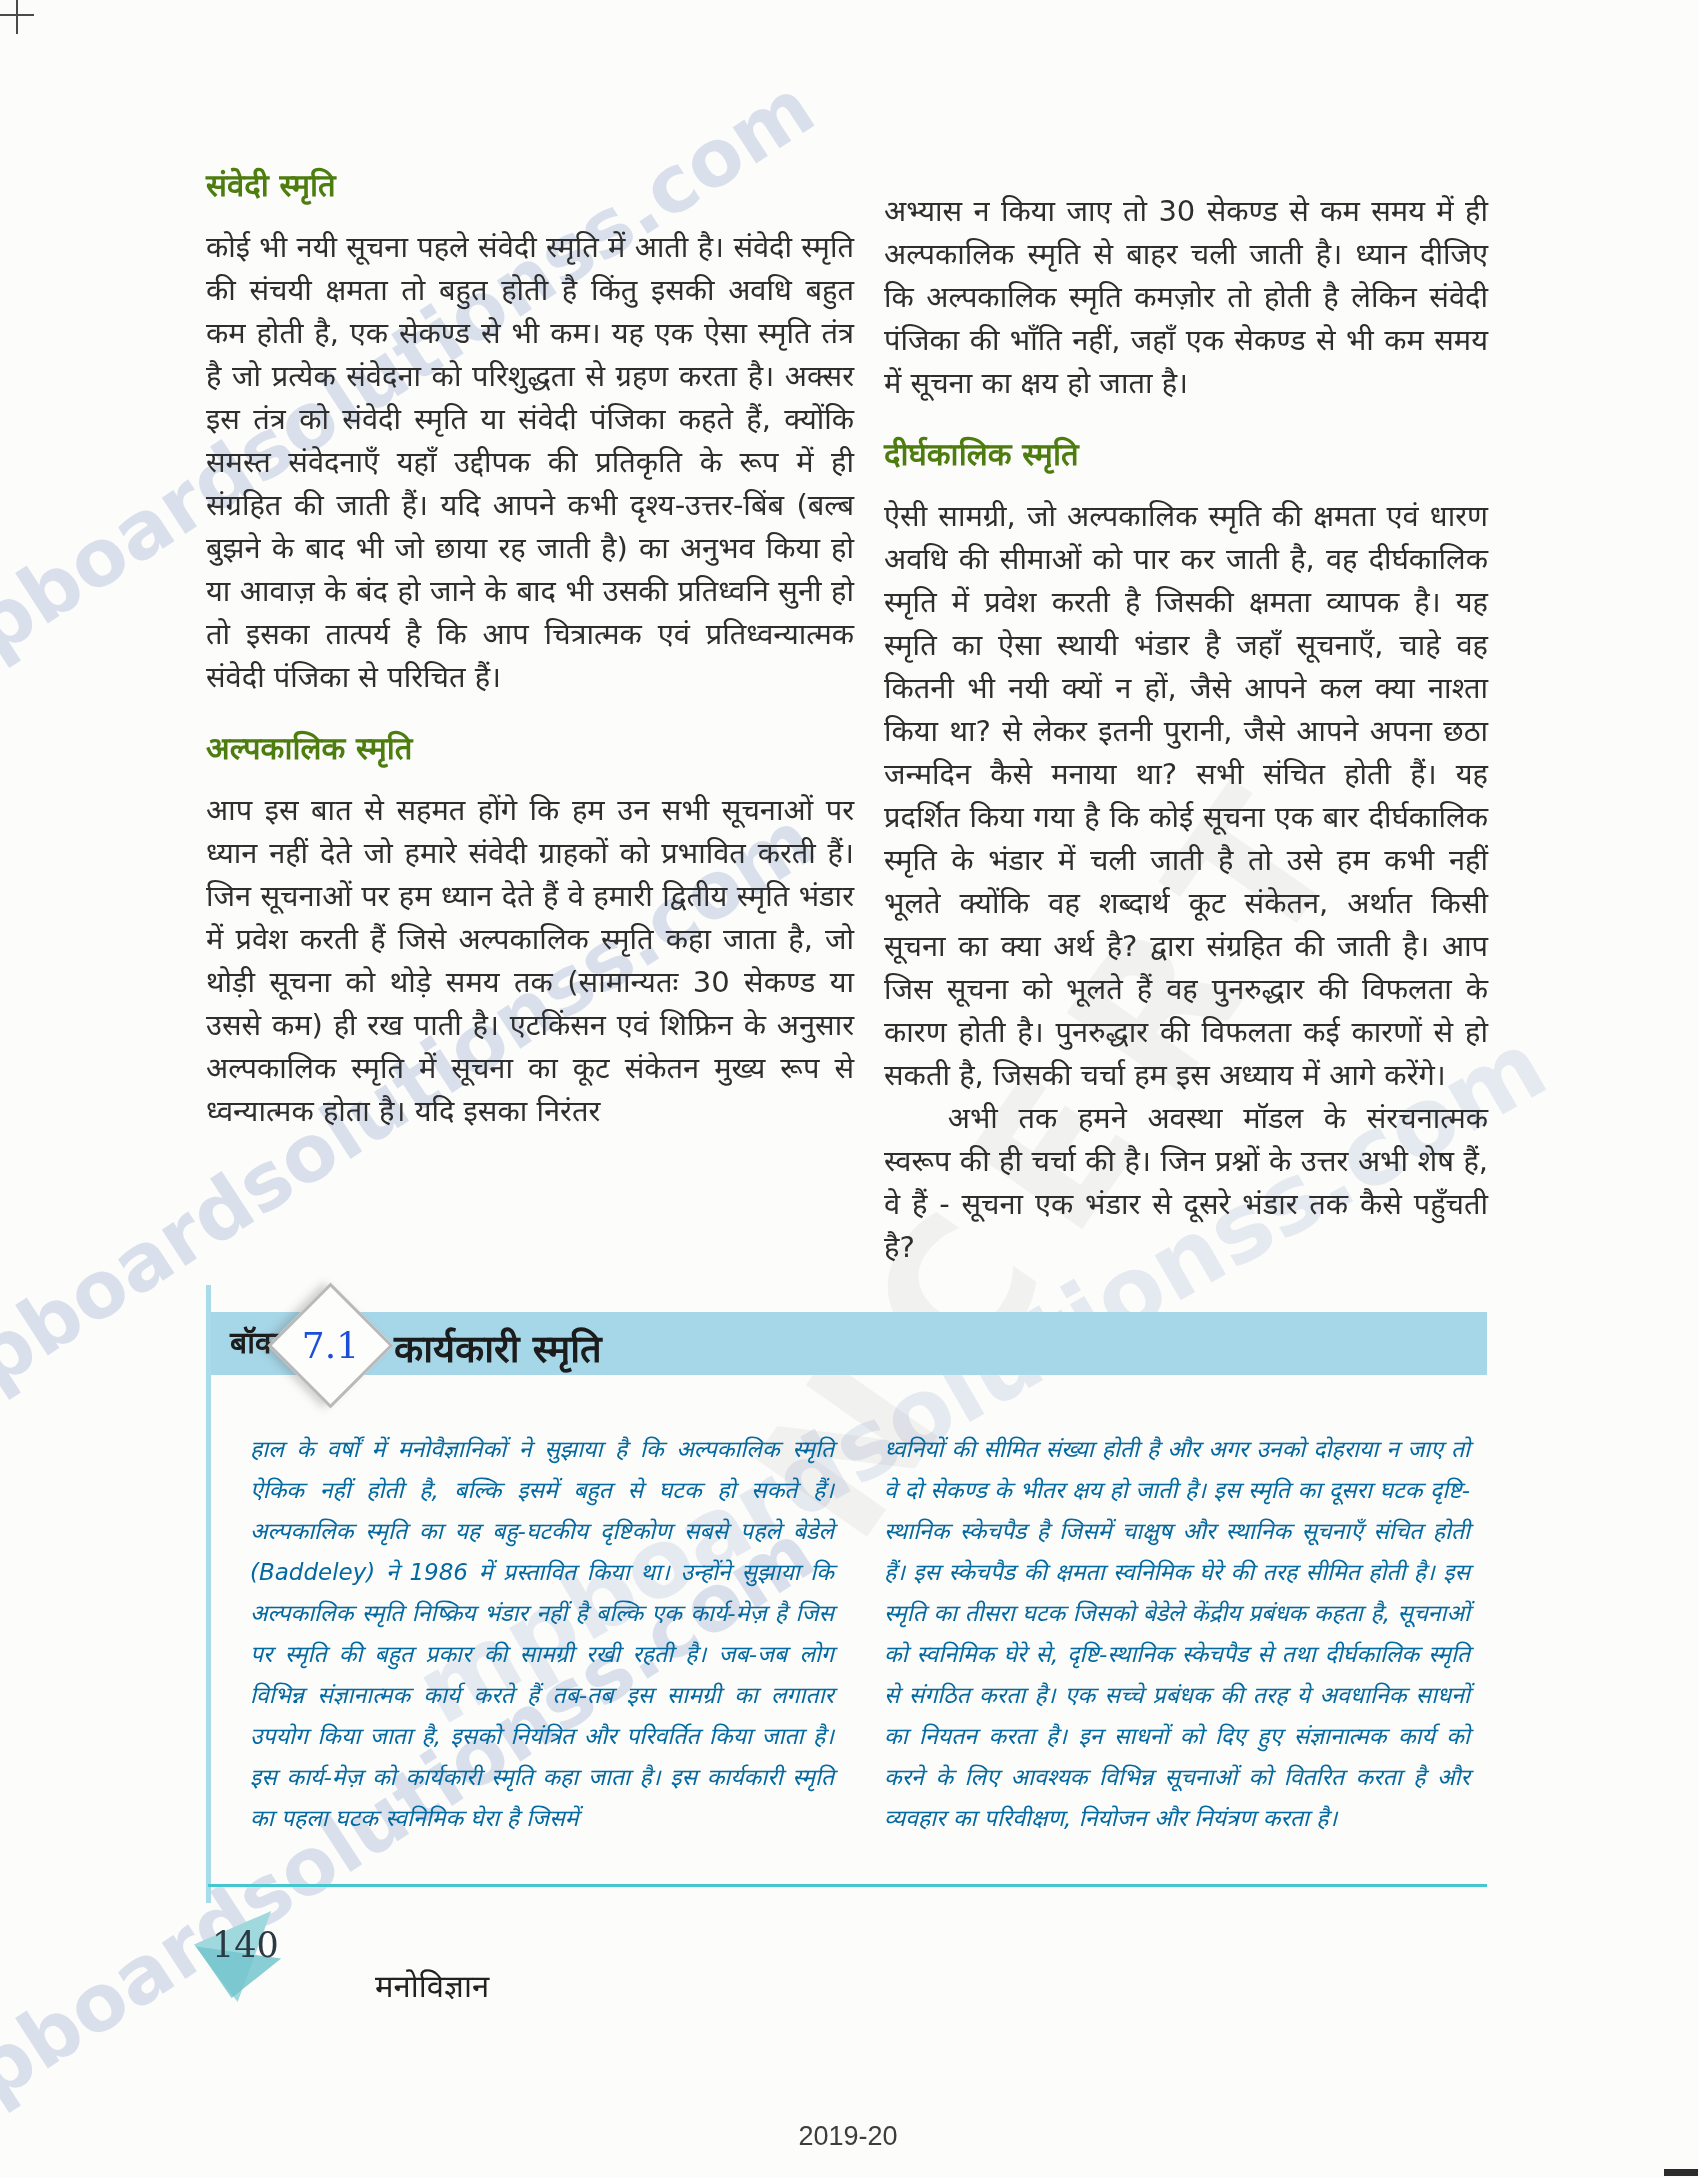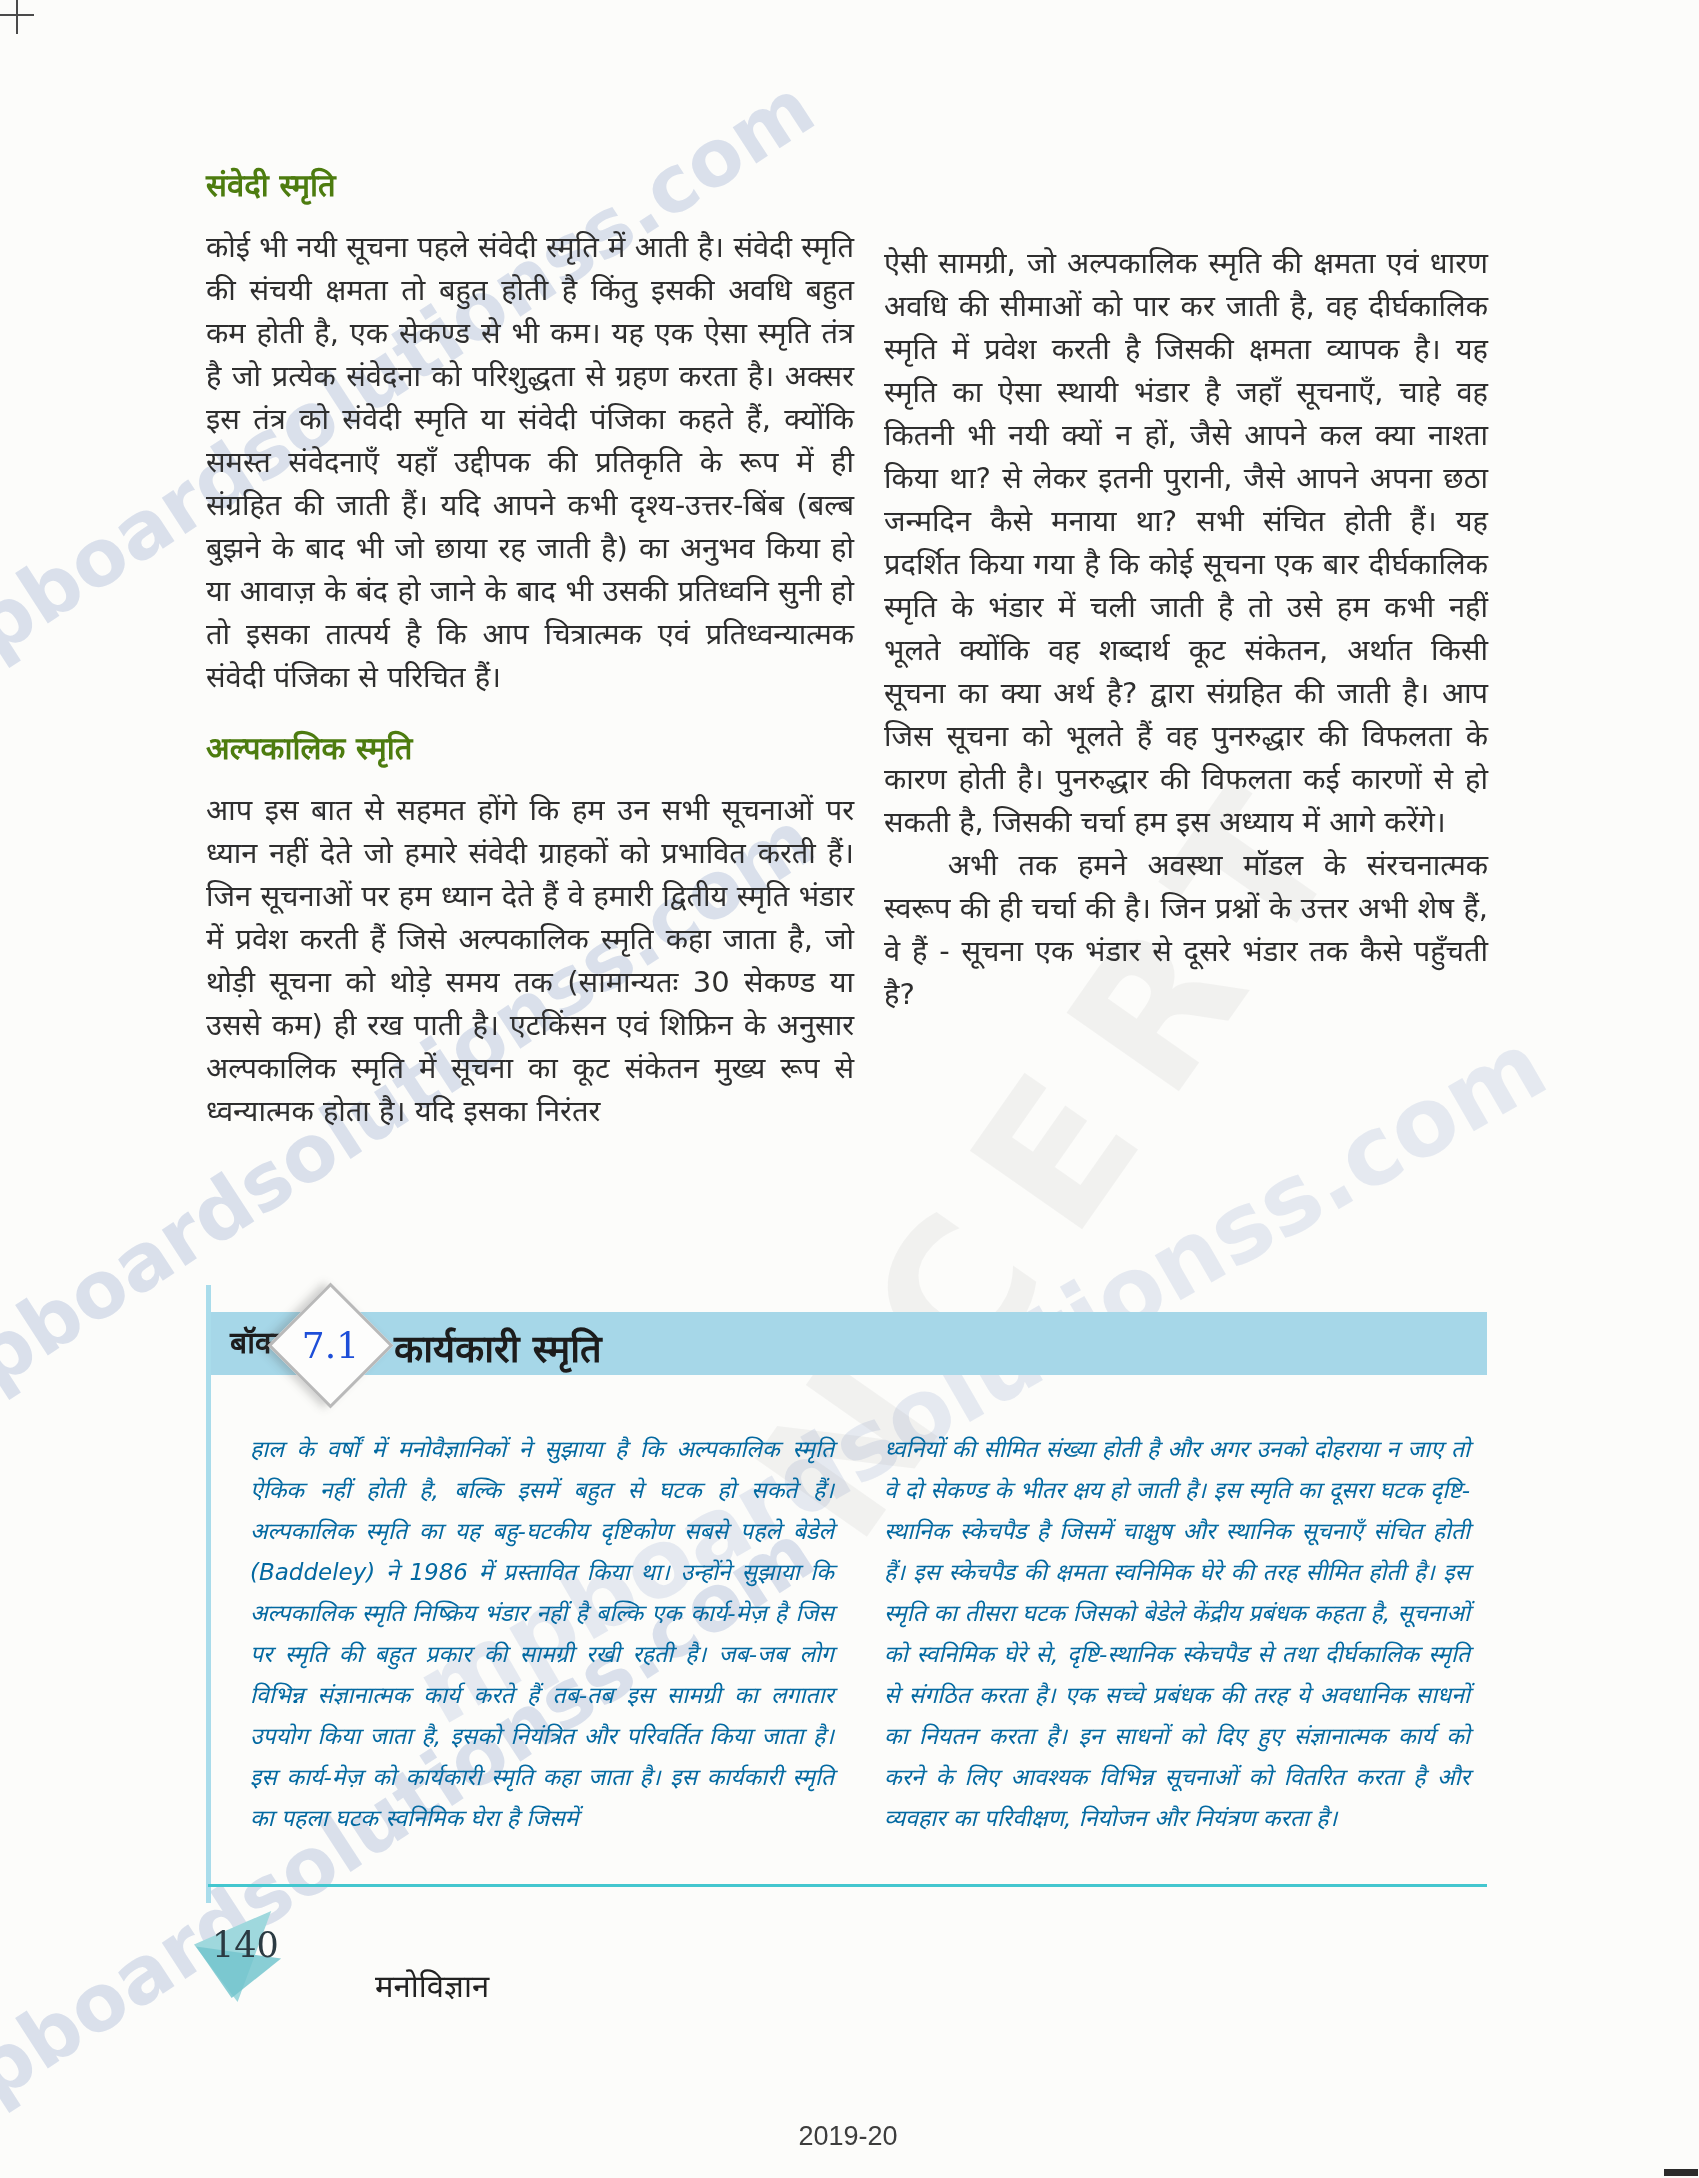--- a/index.html
+++ b/index.html
@@ -66,21 +66,23 @@
     <h3 class="hd">संवेदी स्मृति</h3>
     <div class="sp-sm"></div>
     <p>कोई भी नयी सूचना पहले संवेदी स्मृति में आती है। संवेदी स्मृति की संचयी क्षमता तो बहुत होती है किंतु इसकी अवधि बहुत कम होती है, एक सेकण्ड से भी कम। यह एक ऐसा स्मृति तंत्र है जो प्रत्येक संवेदना को परिशुद्धता से ग्रहण करता है। अक्सर इस तंत्र को संवेदी स्मृति या संवेदी पंजिका कहते हैं, क्योंकि समस्त संवेदनाएँ यहाँ उद्दीपक की प्रतिकृति के रूप में ही संग्रहित की जाती हैं। यदि आपने कभी दृश्य-उत्तर-बिंब (बल्ब बुझने के बाद भी जो छाया रह जाती है) का अनुभव किया हो या आवाज़ के बंद हो जाने के बाद भी उसकी प्रतिध्वनि सुनी हो तो इसका तात्पर्य है कि आप चित्रात्मक एवं प्रतिध्वन्यात्मक संवेदी पंजिका से परिचित हैं।</p>
     <div class="sp-md"></div>
     <h3 class="hd">अल्पकालिक स्मृति</h3>
     <div class="sp-sm"></div>
     <p>आप इस बात से सहमत होंगे कि हम उन सभी सूचनाओं पर ध्यान नहीं देते जो हमारे संवेदी ग्राहकों को प्रभावित करती हैं। जिन सूचनाओं पर हम ध्यान देते हैं वे हमारी द्वितीय स्मृति भंडार में प्रवेश करती हैं जिसे अल्पकालिक स्मृति कहा जाता है, जो थोड़ी सूचना को थोड़े समय तक (सामान्यतः 30 सेकण्ड या उससे कम) ही रख पाती है। एटकिंसन एवं शिफ्रिन के अनुसार अल्पकालिक स्मृति में सूचना का कूट संकेतन मुख्य रूप से ध्वन्यात्मक होता है। यदि इसका निरंतर</p>
   </div>
 
   <div class="col" style="left:884px;top:190px;width:604px;">
+    <p>अभ्यास न किया जाए तो 30 सेकण्ड से कम समय में ही अल्पकालिक स्मृति से बाहर चली जाती है। ध्यान दीजिए कि अल्पकालिक स्मृति कमज़ोर तो होती है लेकिन संवेदी पंजिका की भाँति नहीं, जहाँ एक सेकण्ड से भी कम समय में सूचना का क्षय हो जाता है।</p>
     <div class="sp-md"></div>
+    <h3 class="hd">दीर्घकालिक स्मृति</h3>
     <div class="sp-sm"></div>
     <p>ऐसी सामग्री, जो अल्पकालिक स्मृति की क्षमता एवं धारण अवधि की सीमाओं को पार कर जाती है, वह दीर्घकालिक स्मृति में प्रवेश करती है जिसकी क्षमता व्यापक है। यह स्मृति का ऐसा स्थायी भंडार है जहाँ सूचनाएँ, चाहे वह कितनी भी नयी क्यों न हों, जैसे आपने कल क्या नाश्ता किया था? से लेकर इतनी पुरानी, जैसे आपने अपना छठा जन्मदिन कैसे मनाया था? सभी संचित होती हैं। यह प्रदर्शित किया गया है कि कोई सूचना एक बार दीर्घकालिक स्मृति के भंडार में चली जाती है तो उसे हम कभी नहीं भूलते क्योंकि वह शब्दार्थ कूट संकेतन, अर्थात किसी सूचना का क्या अर्थ है? द्वारा संग्रहित की जाती है। आप जिस सूचना को भूलते हैं वह पुनरुद्धार की विफलता के कारण होती है। पुनरुद्धार की विफलता कई कारणों से हो सकती है, जिसकी चर्चा हम इस अध्याय में आगे करेंगे।</p>
     <p class="indent">अभी तक हमने अवस्था मॉडल के संरचनात्मक स्वरूप की ही चर्चा की है। जिन प्रश्नों के उत्तर अभी शेष हैं, वे हैं - सूचना एक भंडार से दूसरे भंडार तक कैसे पहुँचती है?</p>
   </div>
 
   <div class="box-rule-v"></div>
   <div class="box-band"></div>
   <div class="box-label">बॉक्स</div>
   <div class="box-diamond"></div>
   <div class="box-num">7.1</div>

